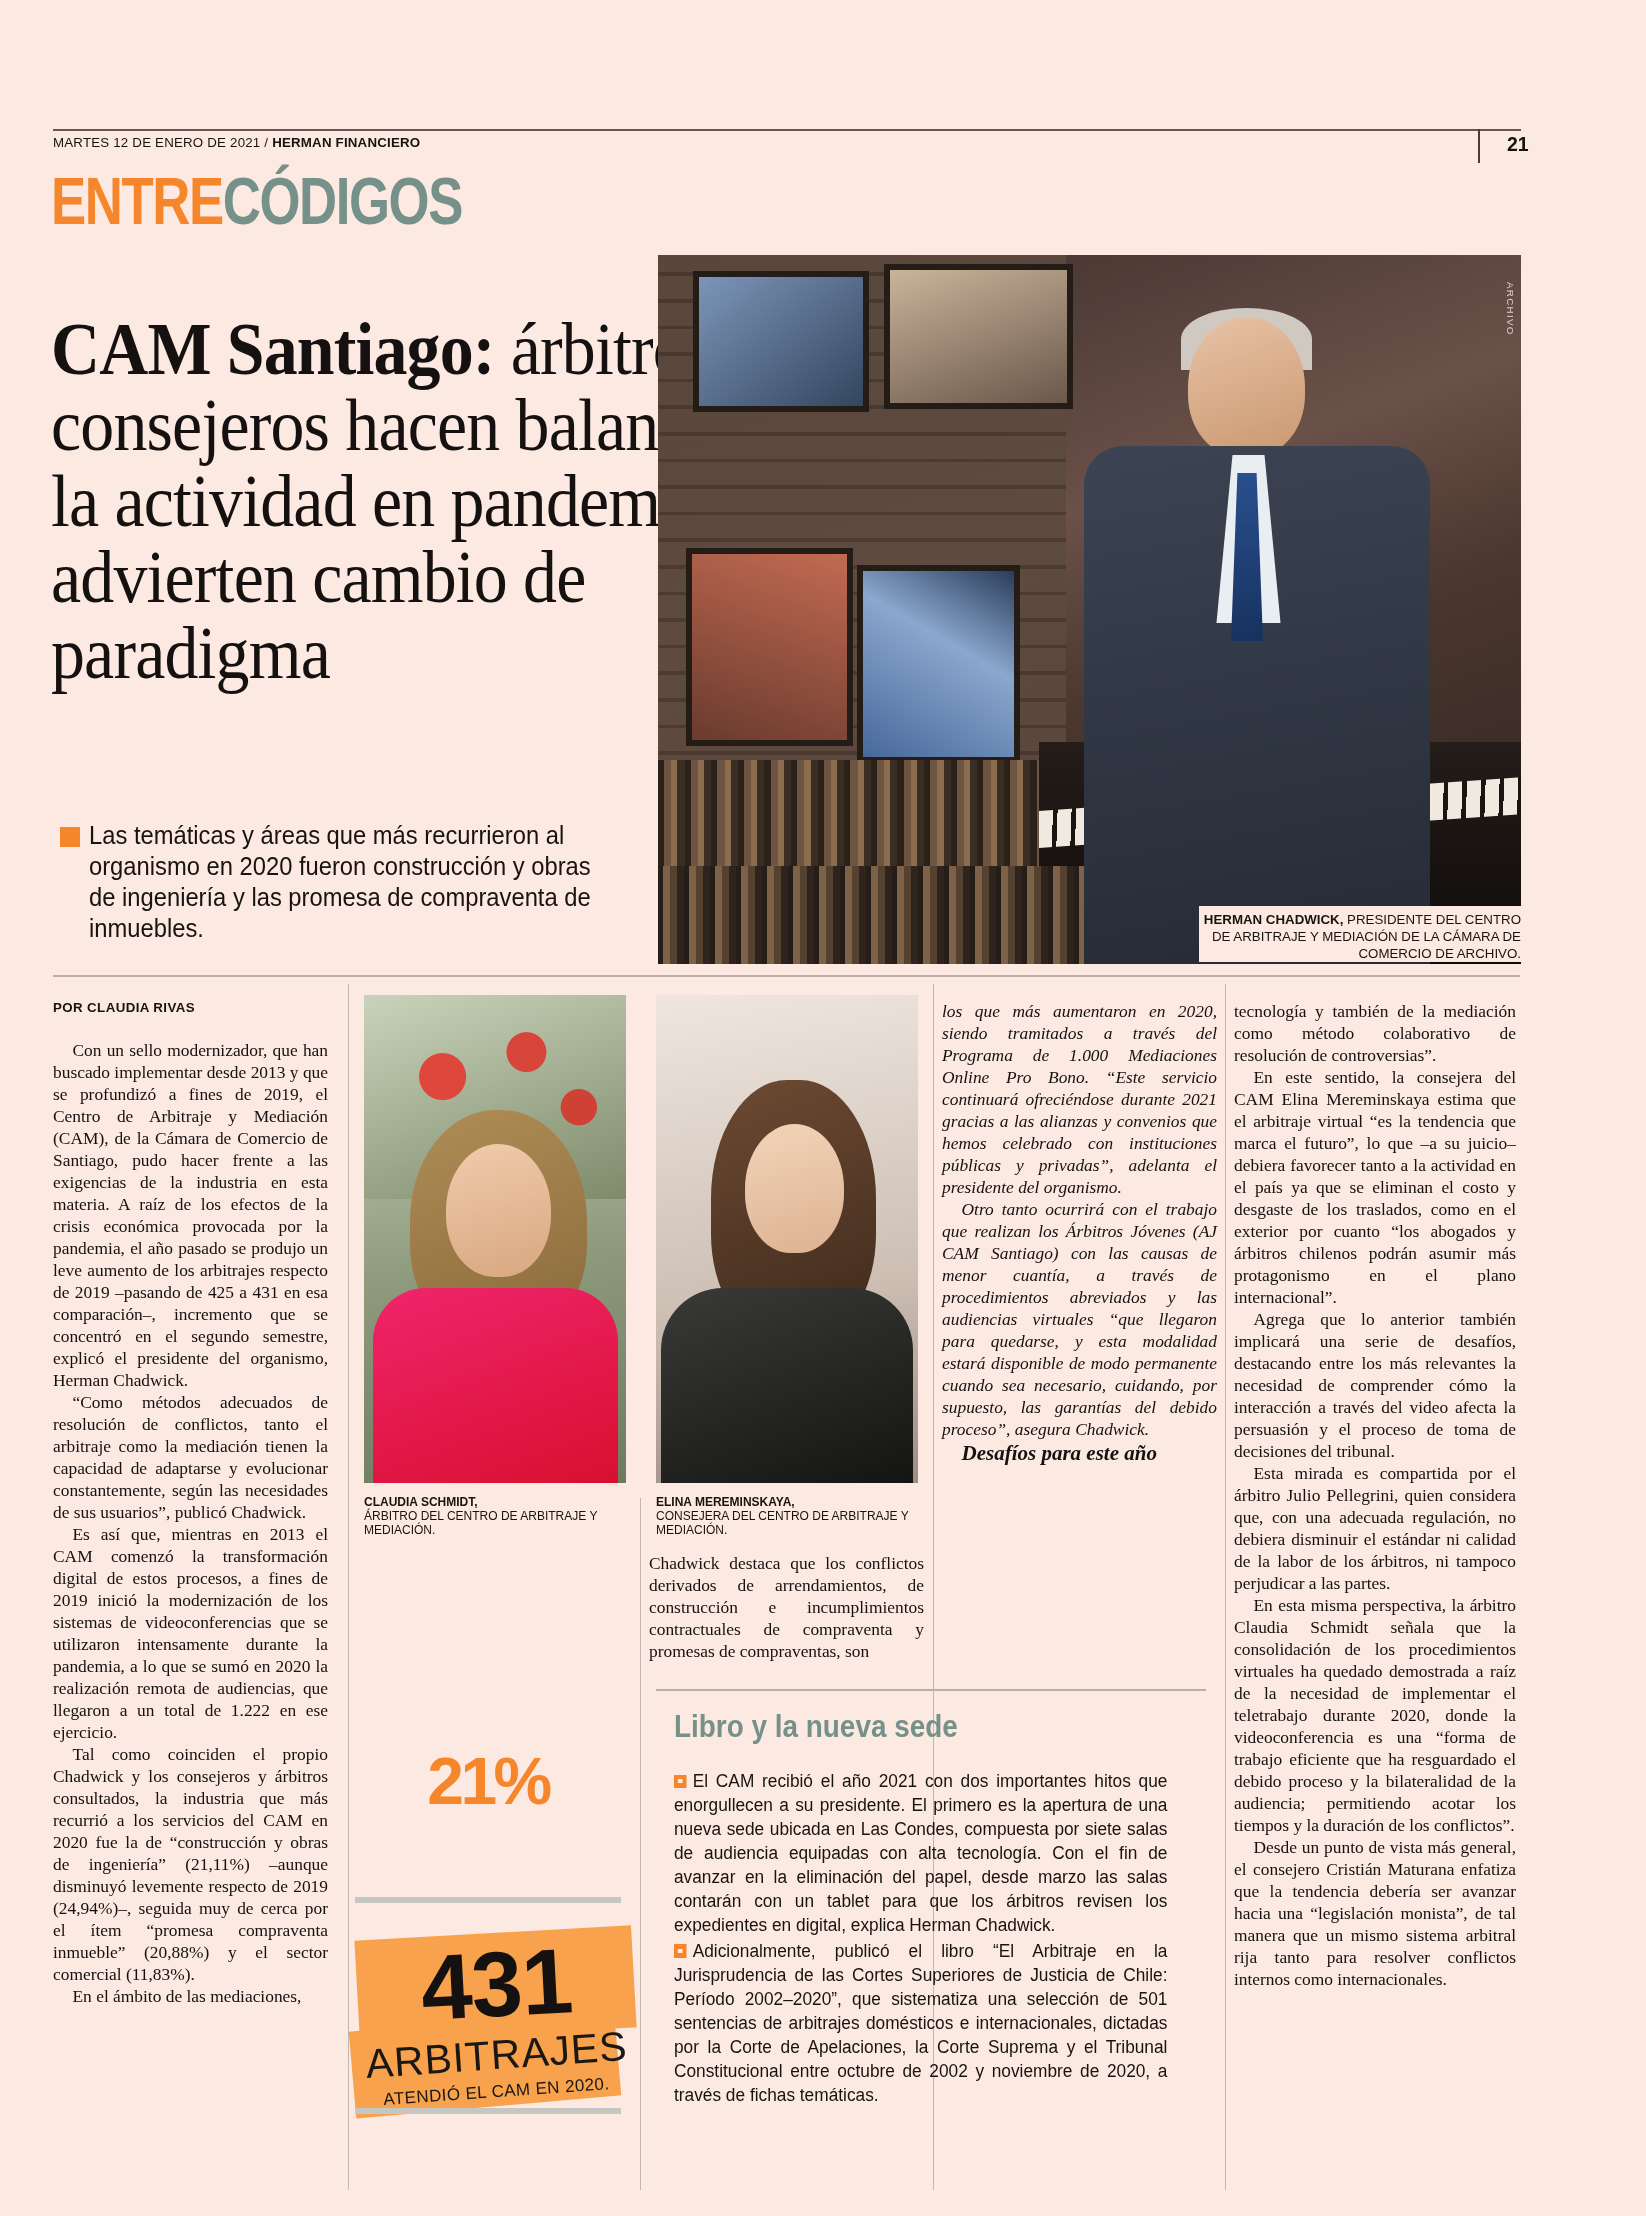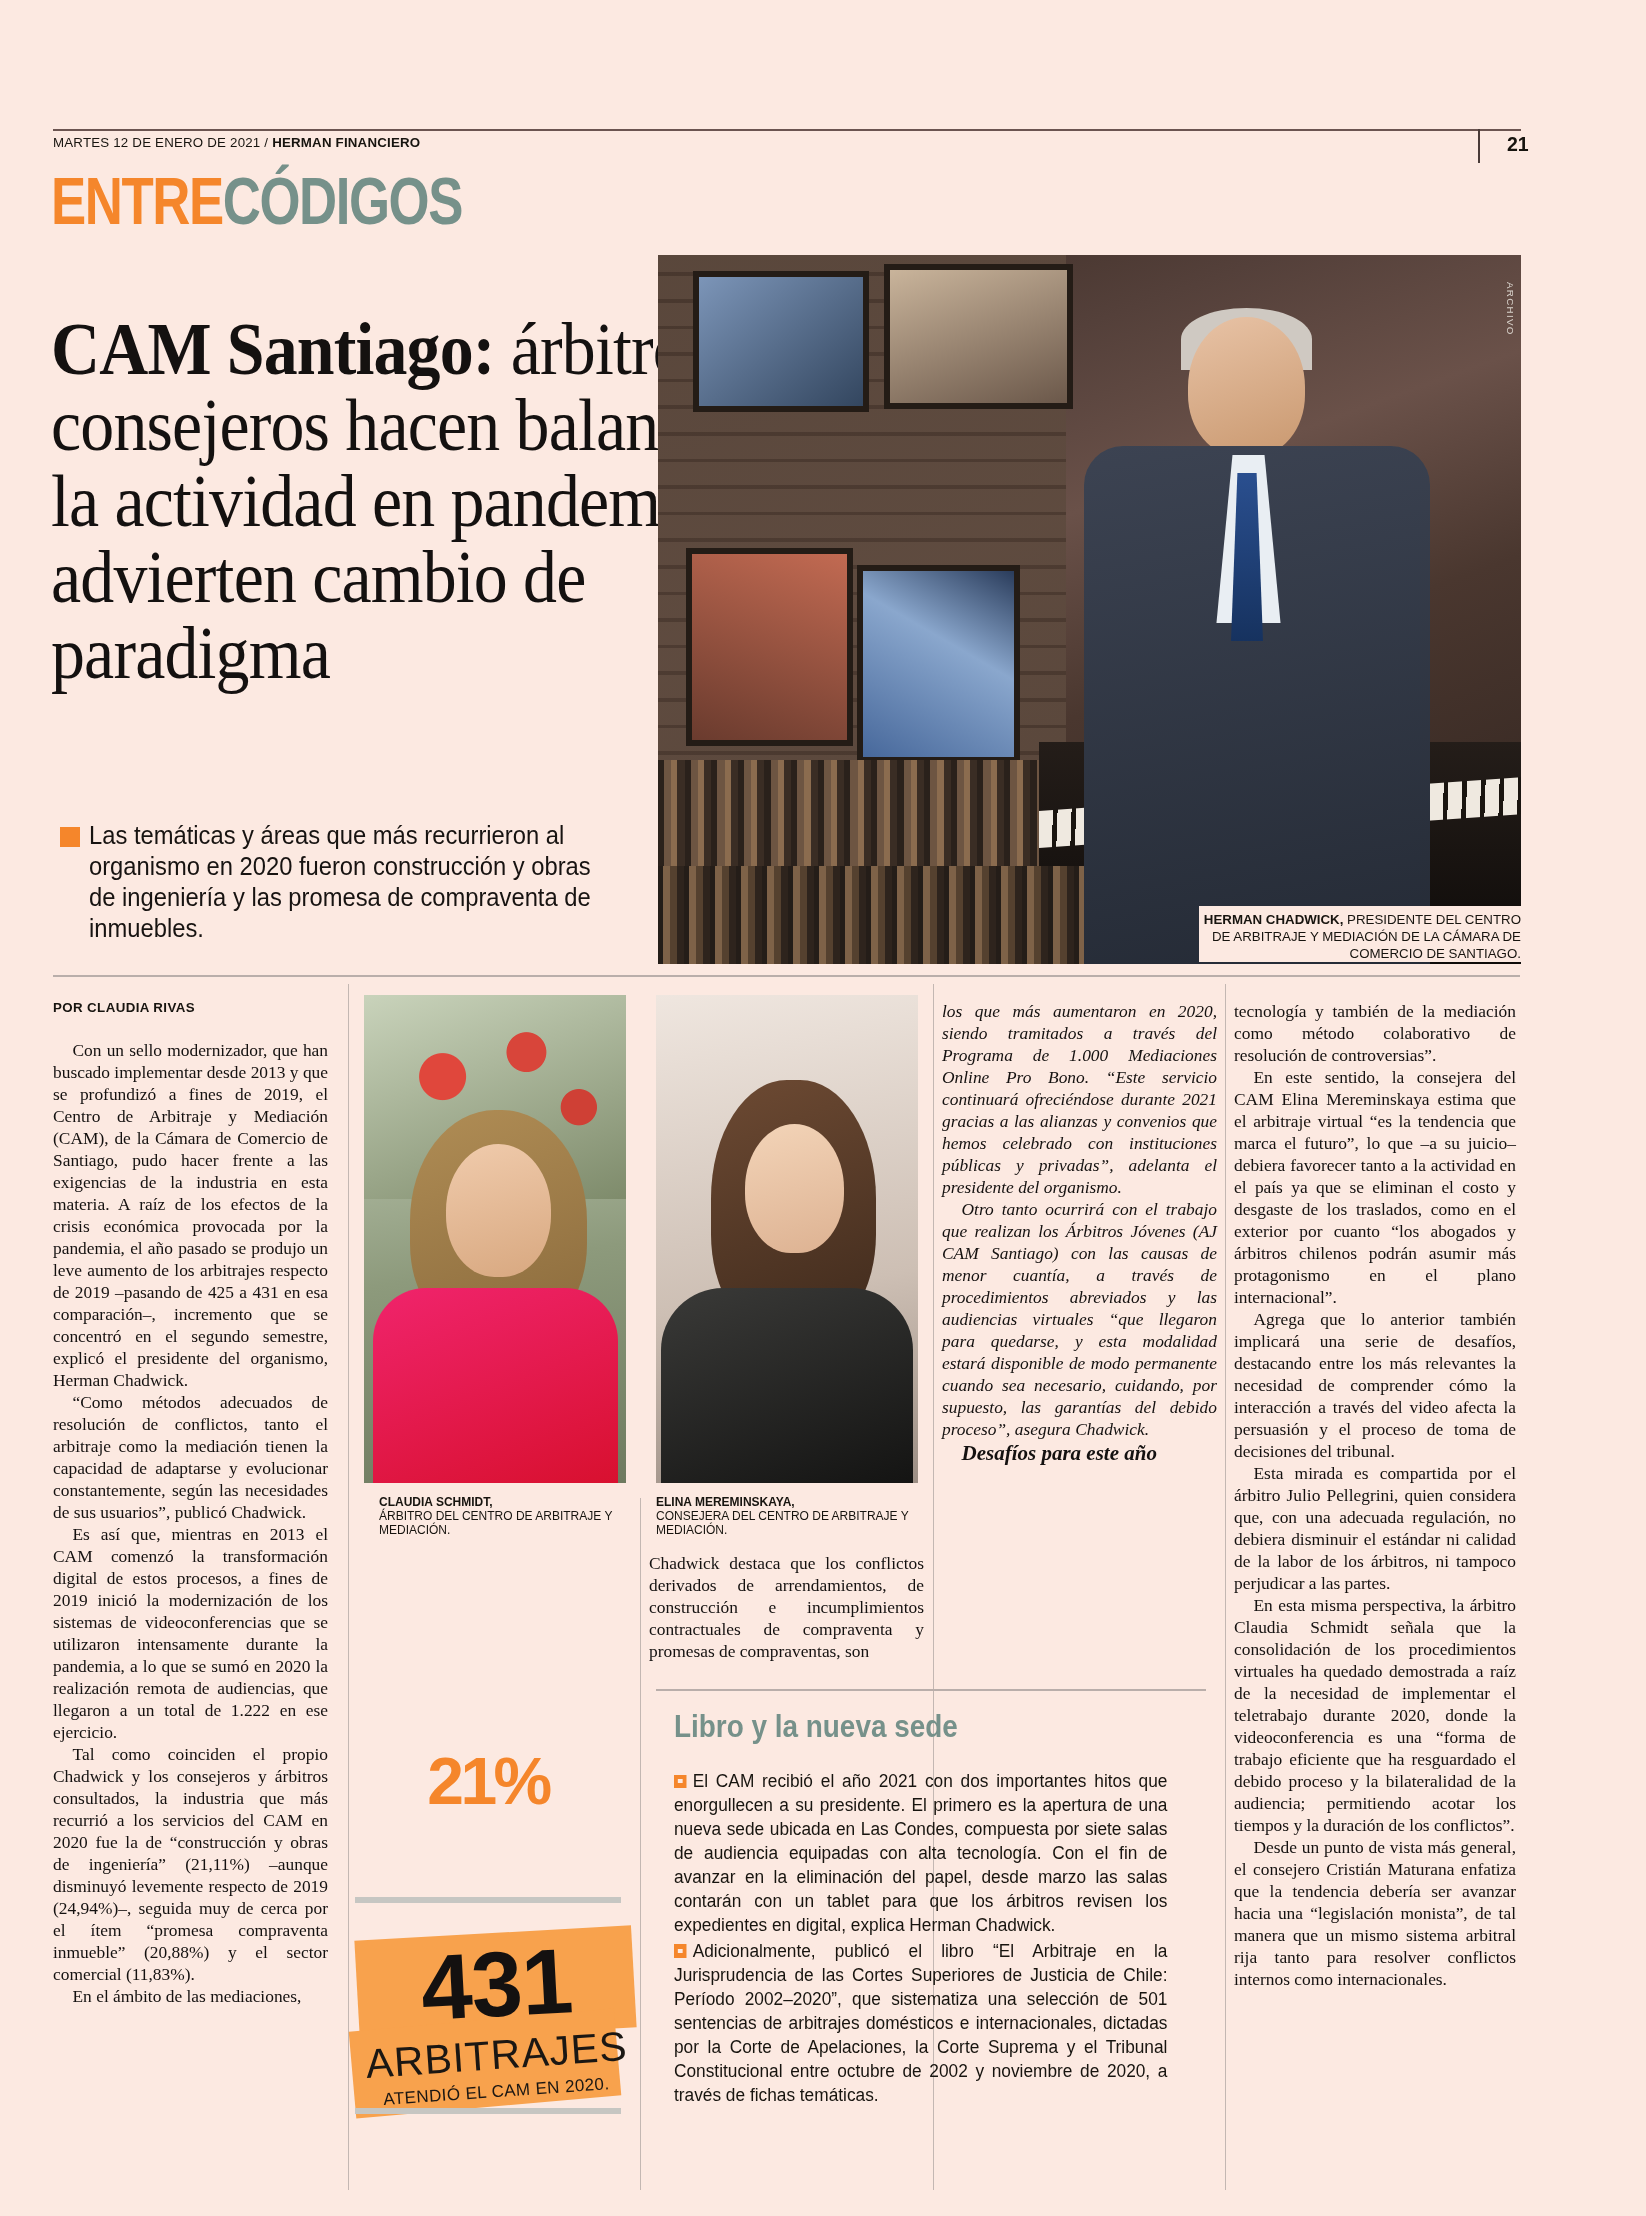--- a/index.html
+++ b/index.html
@@ -195,21 +195,21 @@
     <div class="mp-books2"></div>
     <div class="mp-person">
       <div class="mp-hair"></div>
       <div class="mp-head"></div>
       <div class="mp-body"></div>
       <div class="mp-shirt"></div>
       <div class="mp-tie"></div>
     </div>
     <div class="mp-credit">ARCHIVO</div>
   </div>
-  <div class="maincap"><b>HERMAN CHADWICK,</b><span> PRESIDENTE DEL CENTRO DE ARBITRAJE Y MEDIACIÓN DE LA CÁMARA DE COMERCIO DE SANTIAGO.</span></div>
+  <div class="maincap"><b>HERMAN CHADWICK,</b><span> PRESIDENTE DEL CENTRO DE ARBITRAJE Y MEDIACIÓN DE LA CÁMARA DE COMERCIO DE ARCHIVO.</span></div>
 
   <div class="rule-top"></div>
   <div class="vline" style="left:348px;top:984px;height:1206px;"></div>
   <div class="vline" style="left:640px;top:1498px;height:692px;"></div>
   <div class="vline" style="left:933px;top:984px;height:1206px;"></div>
   <div class="vline" style="left:1225px;top:984px;height:1206px;"></div>
   <div class="vline" style="left:640px;top:1689px;height:497px;"></div>
 
   <div class="byline">POR CLAUDIA RIVAS</div>
 
@@ -221,21 +221,21 @@
     <p>En el ámbito de las mediaciones,</p>
   </div>
 
   <div class="wphoto w1">
     <div class="bg"></div>
     <div class="art"></div>
     <div class="hair"></div>
     <div class="face"></div>
     <div class="top"></div>
   </div>
-  <div class="wcap" style="left:364px;top:1495px;width:257px;margin-left:15px;">
+  <div class="wcap" style="left:364px;top:1495px;width:257px;">
     <b>CLAUDIA SCHMIDT,</b><br>
     <span>ÁRBITRO DEL CENTRO DE ARBITRAJE Y MEDIACIÓN.</span>
   </div>
 
   <div class="wphoto w2">
     <div class="bg"></div>
     <div class="hair"></div>
     <div class="face"></div>
     <div class="top"></div>
   </div>

